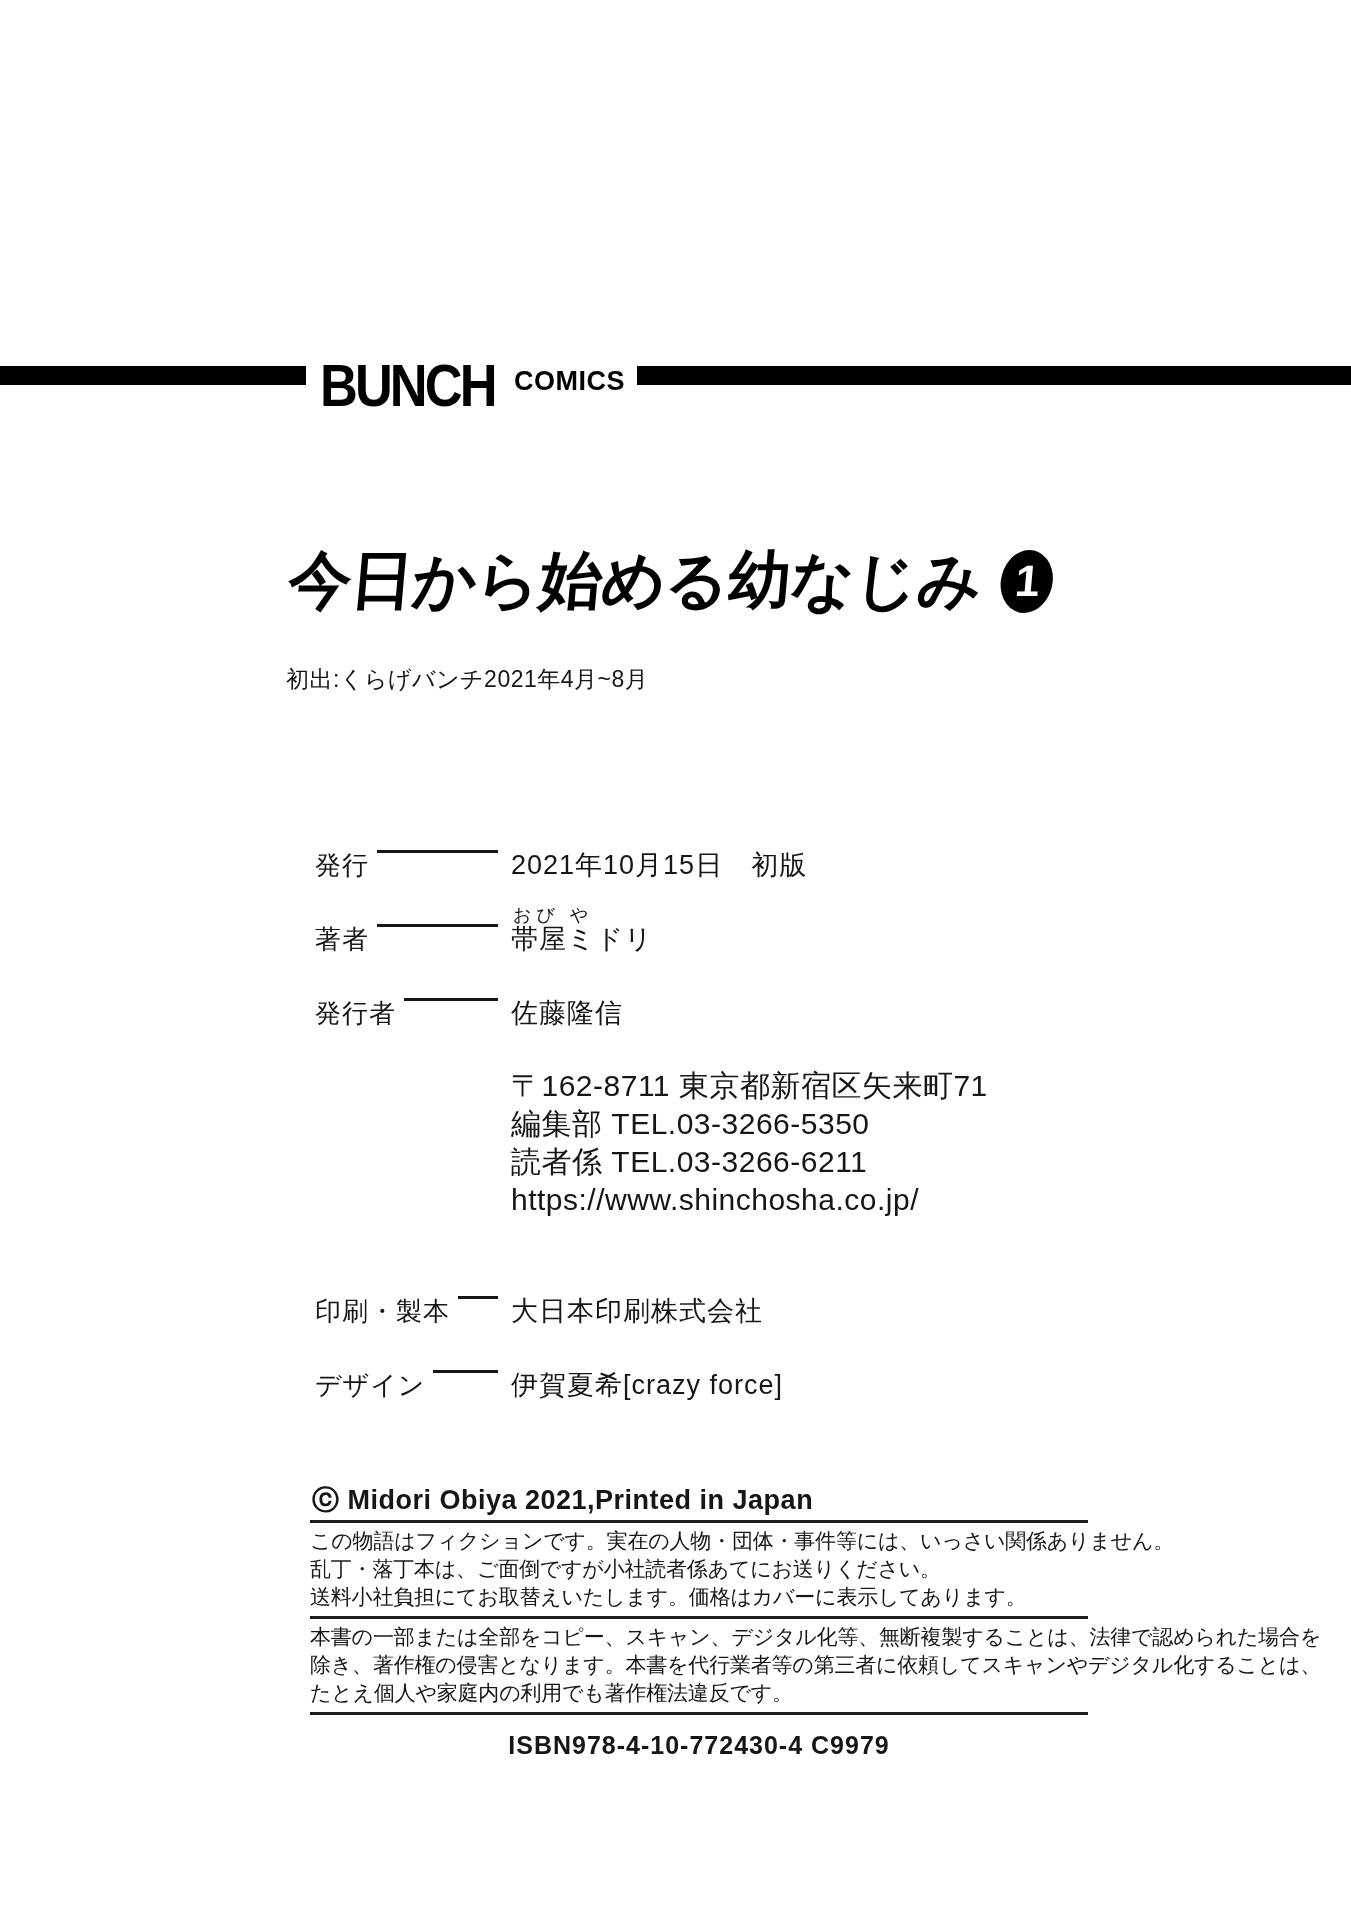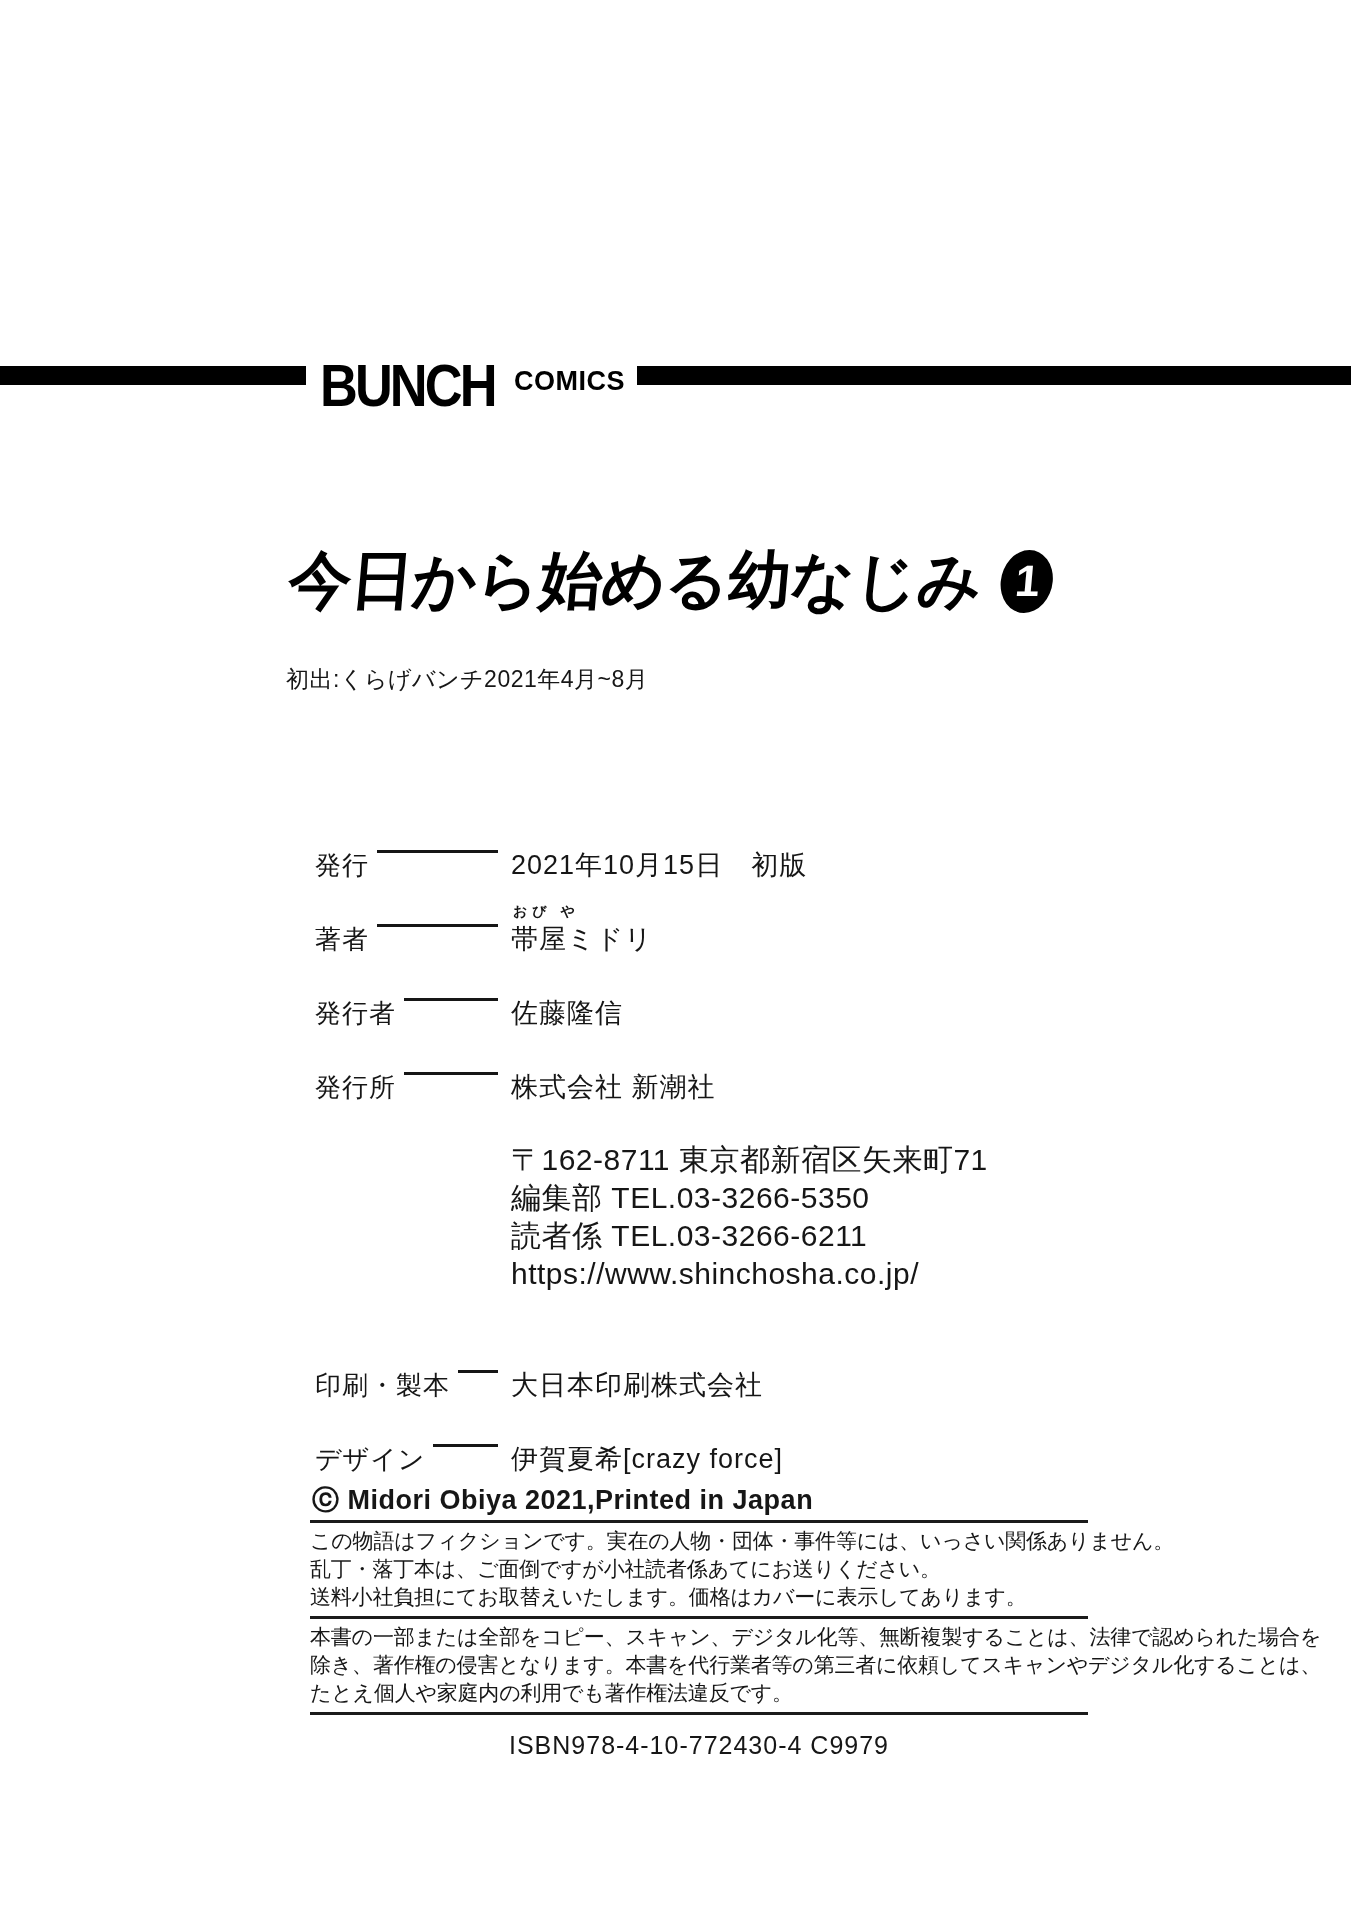--- a/index.html
+++ b/index.html
@@ -113,22 +113,22 @@
   }
   .c-value {
     position: relative;
     font-size: 27px;
     font-weight: 500;
     letter-spacing: 1px;
   }
   .furigana {
     position: absolute;
     top: -18px; left: 2px;
-    font-size: 14px;
-    font-weight: 700;
+    font-size: 18px;
+    font-weight: 400;
     letter-spacing: 5px;
   }
   .c-details {
     margin: 6px 0 0 196px;
     font-size: 30px;
     font-weight: 500;
     line-height: 38px;
     letter-spacing: 0.5px;
     white-space: nowrap;
   }
@@ -155,21 +155,21 @@
     font-size: 21px;
     font-weight: 500;
     line-height: 28px;
     letter-spacing: -0.2px;
     white-space: nowrap;
   }
   .isbn {
     margin-top: 16px;
     text-align: center;
     font-size: 25px;
-    font-weight: 400;
+    font-weight: 700;
     letter-spacing: 1px;
   }
 </style>
 </head>
 <body>
 
 <div class="page">
 
   <div class="logo-band">
     <div class="logo-bar left"></div>
@@ -202,27 +202,20 @@
         </span>
         <span class="c-value"><span class="furigana">おび や</span><span>帯屋ミドリ</span></span>
       </div>
       <div class="c-row">
         <span class="c-head">
           <span class="c-label">発行者</span>
           <span class="c-line"></span>
         </span>
         <span class="c-value"><span>佐藤隆信</span></span>
       </div>
-      <div class="c-row">
-        <span class="c-head">
-          <span class="c-label">発行所</span>
-          <span class="c-line"></span>
-        </span>
-        <span class="c-value"><span>株式会社 新潮社</span></span>
-      </div>
       <div class="c-details">
         <div>〒162-8711 東京都新宿区矢来町71</div>
         <div>編集部 TEL.03-3266-5350</div>
         <div>読者係 TEL.03-3266-6211</div>
         <div>https://www.shinchosha.co.jp/</div>
       </div>
       <div class="c-row gap-before">
         <span class="c-head">
           <span class="c-label">印刷・製本</span>
           <span class="c-line"></span>

